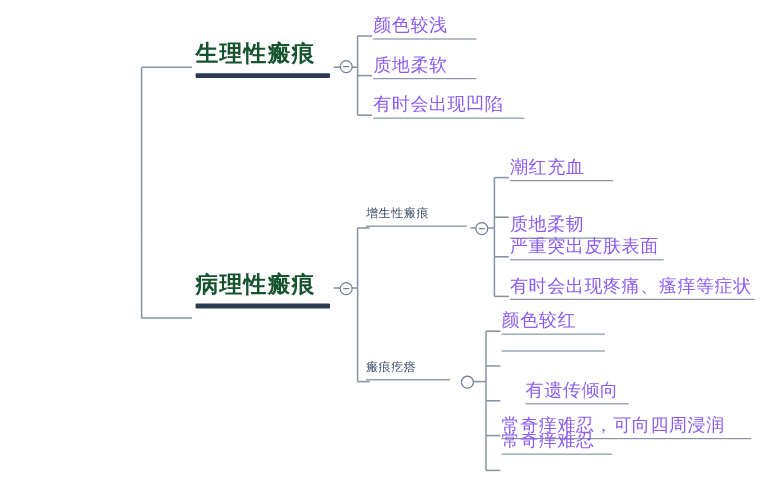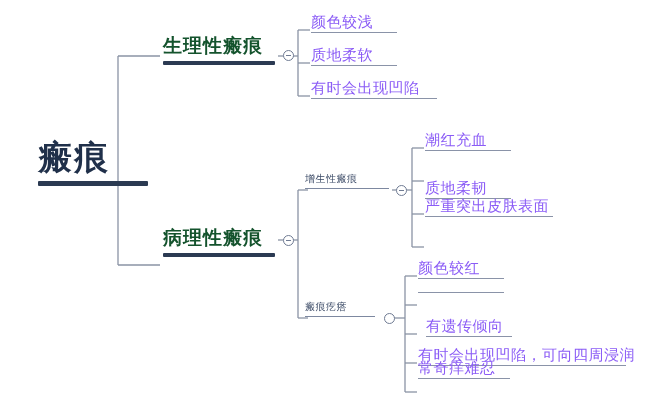--- a/index.html
+++ b/index.html
@@ -76,24 +76,20 @@
 
     <path d="M385,318 L405,318"></path>
     <path d="M405,276 L405,392"></path>
     <path d="M405,276 L417,276"></path>
     <path d="M405,305 L417,305"></path>
     <path d="M405,334 L417,334"></path>
     <path d="M405,363 L417,363"></path>
     <path d="M405,392 L417,392"></path>
   </svg>
 
-  <div class="node root" style="left:38px;top:140px;width:110px;">
-    <span class="txt">瘢痕</span>
-    <div class="ul"></div>
-  </div>
 
   <div class="node l2" style="left:163px;top:36px;width:112px;">
     <span class="txt">生理性瘢痕</span>
     <div class="ul"></div>
   </div>
   <div class="toggle" style="left:283px;top:50px;"></div>
 
   <div class="node leaf" style="left:311px;top:14px;width:86px;">
     <span class="txt">颜色较浅</span>
     <div class="ul"></div>
@@ -124,40 +120,44 @@
     <div class="ul"></div>
   </div>
   <div class="node leaf" style="left:425px;top:165px;width:86px;margin-top:15px;">
     <span class="txt">质地柔韧</span>
     <div class="ul"></div>
   </div>
   <div class="node leaf" style="left:425px;top:198px;width:128px;">
     <span class="txt">严重突出皮肤表面</span>
     <div class="ul"></div>
   </div>
+  <div class="node leaf" style="left:425px;top:231px;width:204px;">
+    <span class="txt">有时会出现疼痛、瘙痒等症状</span>
+    <div class="ul"></div>
+  </div>
 
   <div class="node l3" style="left:305px;top:302px;width:70px;">
     <span class="txt">瘢痕疙瘩</span>
     <div class="ul"></div>
   </div>
   <div class="toggle plain" style="left:384px;top:313px;"></div>
 
   <div class="node leaf" style="left:418px;top:260px;width:86px;">
     <span class="txt">颜色较红</span>
     <div class="ul"></div>
   </div>
   <div class="node leaf" style="left:418px;top:289px;width:86px;">
     <div class="ul"></div>
   </div>
-  <div class="node leaf" style="left:426px;top:318px;width:86px;">
+  <div class="node leaf" style="left:438px;top:318px;width:86px;">
     <span class="txt">有遗传倾向</span>
     <div class="ul"></div>
   </div>
   <div class="node leaf" style="left:418px;top:347px;width:208px;">
-    <span class="txt">有时会出现凹陷，可向四周浸润</span>
+    <span class="txt">常奇痒难忍，可向四周浸润</span>
     <div class="ul"></div>
   </div>
   <div class="node leaf" style="left:418px;top:360px;width:92px;">
     <span class="txt">常奇痒难忍</span>
     <div class="ul"></div>
   </div>
 
 </div>
 
 </body></html>

